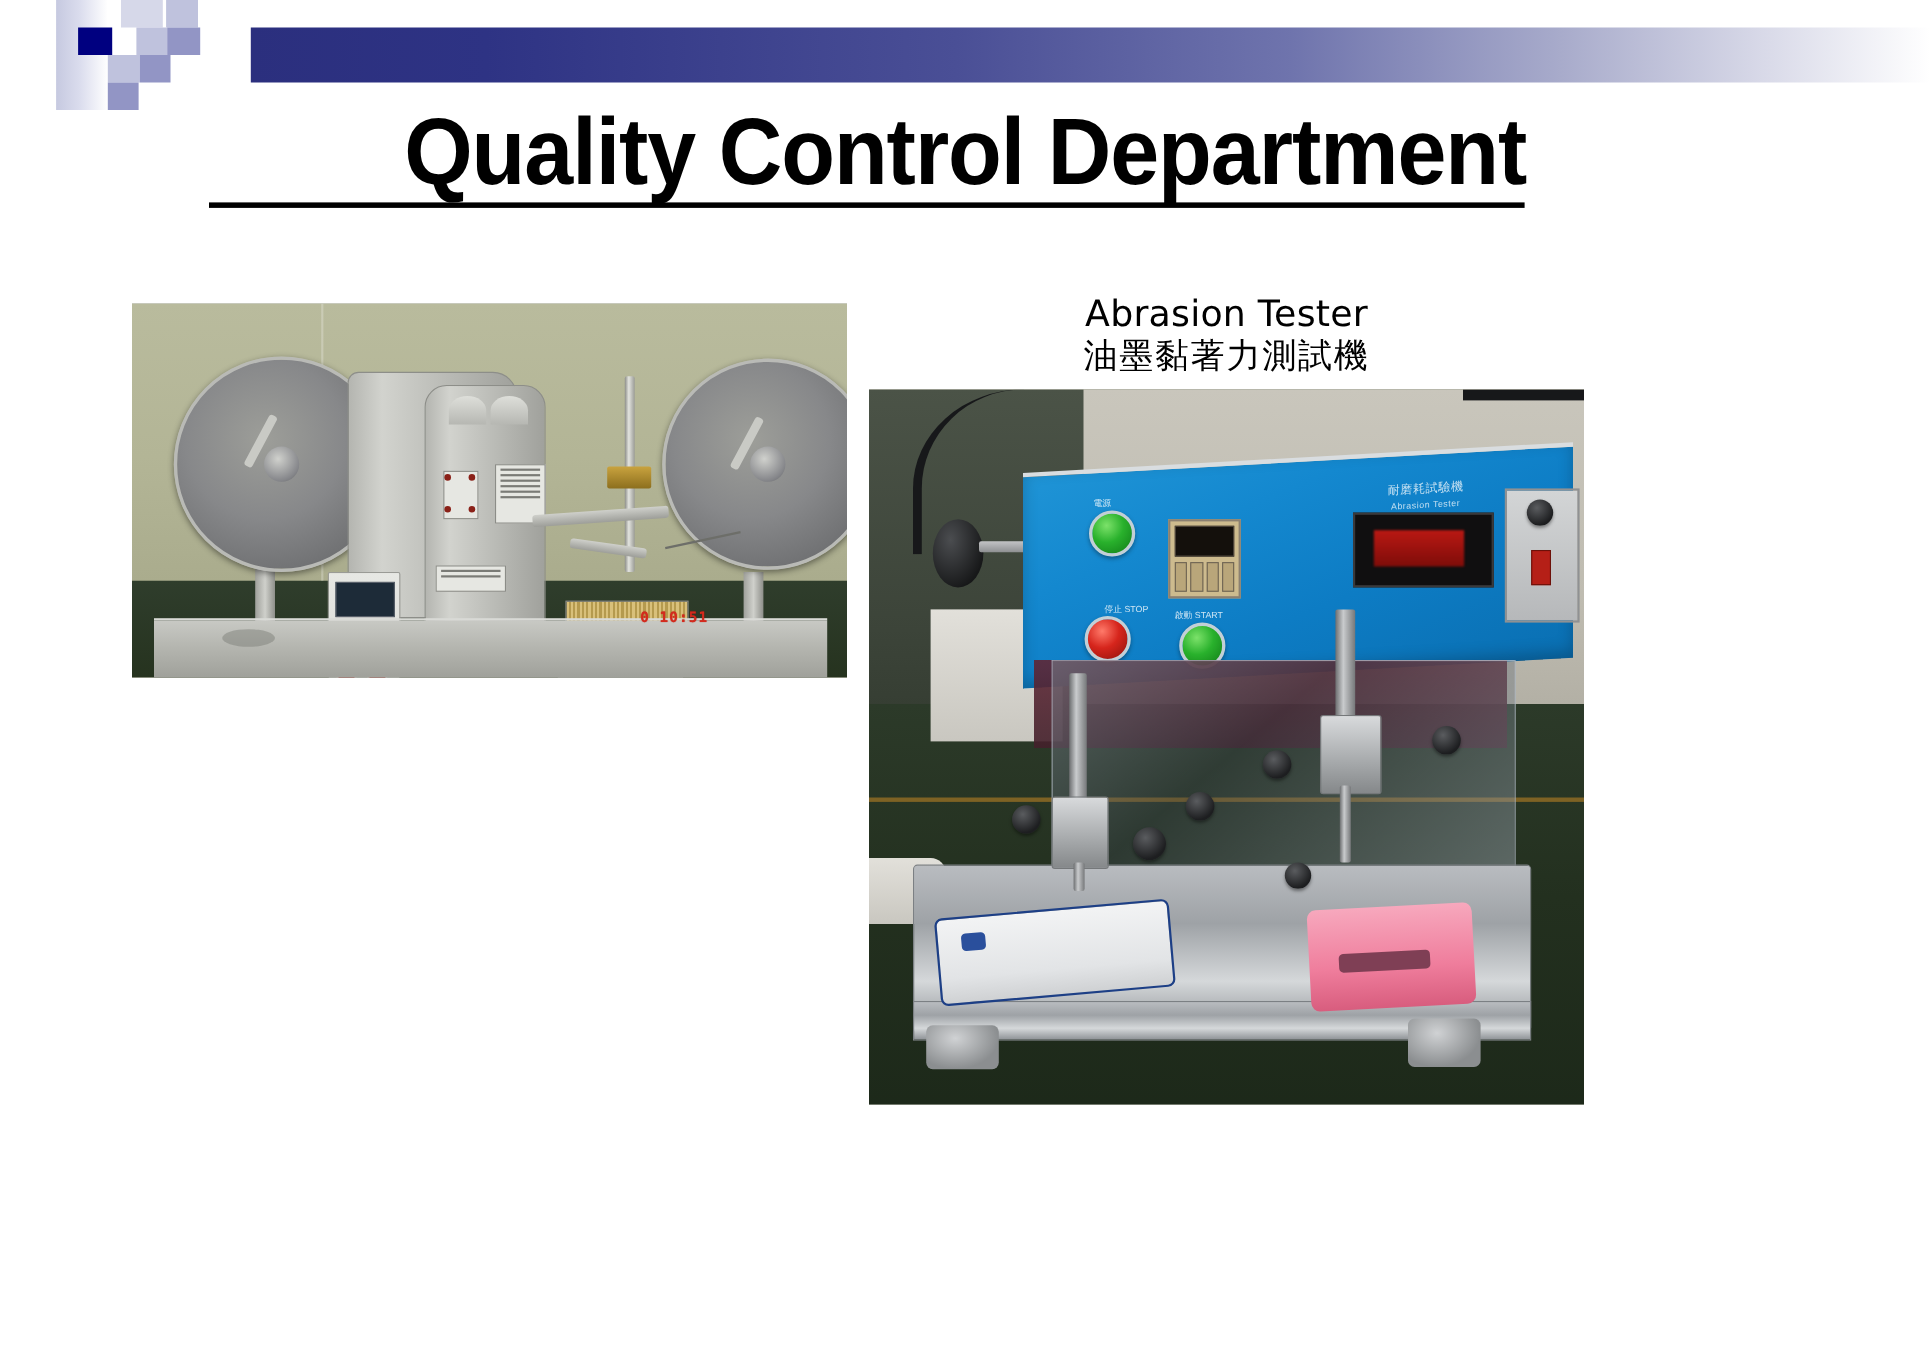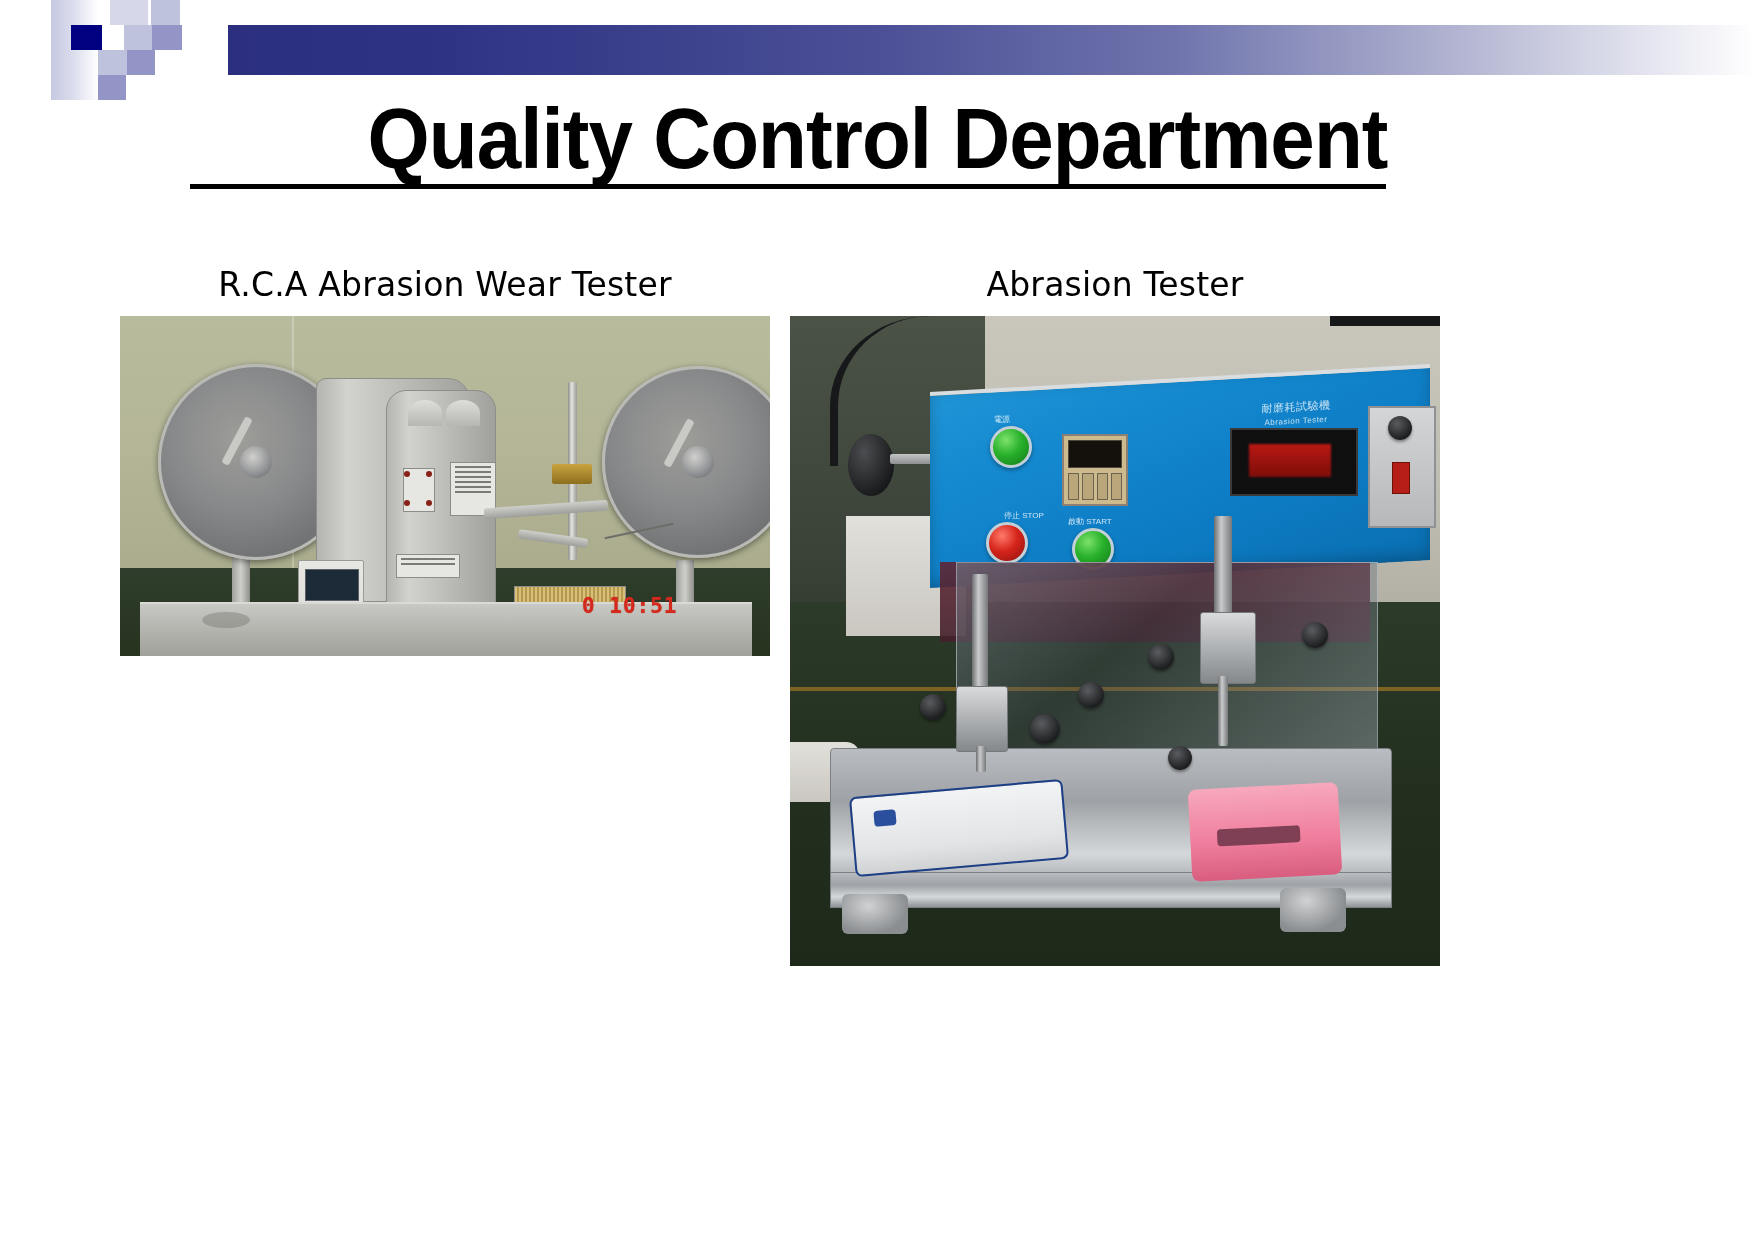--- a/index.html
+++ b/index.html
@@ -202,21 +202,21 @@
     background: linear-gradient(to bottom, #cbccc7 0%, #b1b2ad 60%, #9b9c97 100%);
     border: 1px solid #86877f;
   }
   .lw-wire {
     position: absolute; height: 2px; background: #6d6e69;
   }
   .lw-stamp {
     position: absolute;
     color: #d42a1d;
     font-family: "DejaVu Sans Mono", monospace;
-    font-size: 21px;
+    font-size: 13px;
     font-weight: bold;
     letter-spacing: 1px;
     white-space: nowrap;
     text-shadow: 0 0 1px rgba(180,20,10,.8);
   }
 
   
   #photo-right { width: 650px; height: 650px; }
   .rt-wall {
     position: absolute; left: 0; top: 0; width: 100%; height: 48%;
@@ -388,21 +388,20 @@
 
   <div class="sq sq-mid" style="left:98px;  top:75px;  width:28px; height:25px;"></div>
 </div>
 
 <div class="slide-title">Quality Control Department</div>
 <div class="slide-title-underline"></div>
 
 <div class="panel" style="left:120px; top:265px; width:650px;">
 
   <div class="panel-caption">
-    <div class="caption-en">R.C.A Abrasion Wear Tester</div>
   </div>
 
   <div class="photo-frame" id="photo-left" style="margin-top:11px;">
 
     <div class="lw-wall"></div>
     <div class="lw-bench"></div>
 
     <div style="position:absolute;left:172px;top:0;width:2px;height:74%;background:rgba(255,255,255,.25);"></div>
 
     <div class="lw-stand" style="left:112px; top:236px; width:18px; height:56px;"></div>
@@ -465,20 +464,21 @@
     <div style="position:absolute;left:82px;top:296px;width:48px;height:16px;border-radius:50%;background:rgba(120,122,116,.45);"></div>
 
     <div class="lw-stamp" style="left:462px; top:278px;">0  10:51</div>
   </div>
 </div>
 
 <div class="panel" style="left:790px; top:265px; width:650px;">
 
   <div class="panel-caption">
     <div class="caption-en">Abrasion Tester</div>
+    <div class="caption-zh">油墨黏著力測試機</div>
   </div>
 
   <div class="photo-frame" id="photo-right" style="margin-top:11px;">
 
     <div class="rt-wall"></div>
     <div class="rt-wallL"></div>
     <div class="rt-bench" style="top:44%;"></div>
     <div class="rt-benchline" style="top:57%;"></div>
 
     <div class="rt-whitebox" style="left:56px; top:200px; width:120px; height:120px;"></div>

